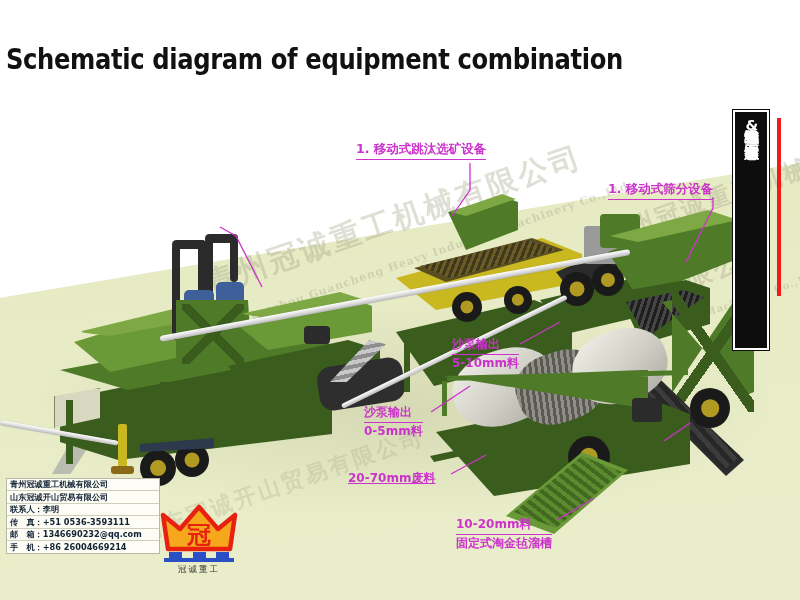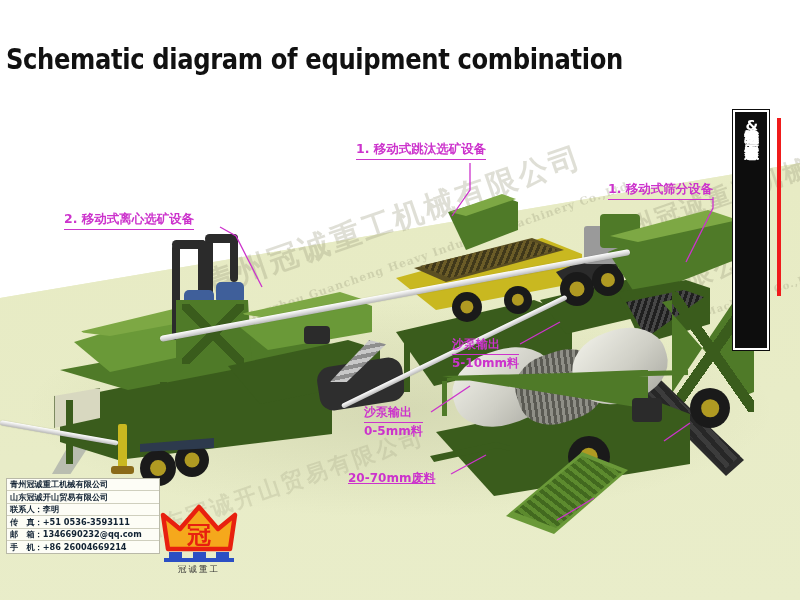--- a/index.html
+++ b/index.html
@@ -251,42 +251,43 @@
       <path d="M451 474 L486 455"></path>
       <path d="M557 520 L594 498"></path>
       <path d="M690 423 L664 441"></path>
     </g>
   </svg>
 
   <div class="label" style="left:356px;top:141px;font-size:12.5px;">
     <span class="ln">1. 移动式跳汰选矿设备</span>
   </div>
 
-  <div class="label" style="left:64px;top:211px;font-size:12.5px;">
-    <span class="ln">2. 移动式离心选矿设备</span>
-  </div>
 
   <div class="label" style="left:608px;top:181px;font-size:12.5px;">
     <span class="ln">1. 移动式筛分设备</span>
   </div>
 
   <div class="label" style="left:452px;top:336px;font-size:12px;">
     <span class="ln">沙泵输出</span>
     <span class="ln nb">5-10mm料</span>
   </div>
 
   <div class="label" style="left:364px;top:404px;font-size:12px;">
     <span class="ln">沙泵输出</span>
     <span class="ln nb">0-5mm料</span>
   </div>
 
   <div class="label" style="left:348px;top:470px;font-size:12px;text-decoration:underline;">
     <span class="ln nb">20-70mm废料</span>
   </div>
 
+  <div class="label" style="left:456px;top:516px;font-size:12px;">
+    <span class="ln">10-20mm料</span>
+    <span class="ln nb">固定式淘金毡溜槽</span>
+  </div>
 
 
   <div class="title">Schematic diagram of equipment combination</div>
 
   <div class="vbanner">
     <span>移动组合式选金&amp;宝石设备示意图</span>
   </div>
   <div class="redline"></div>
 
   <div class="card">

